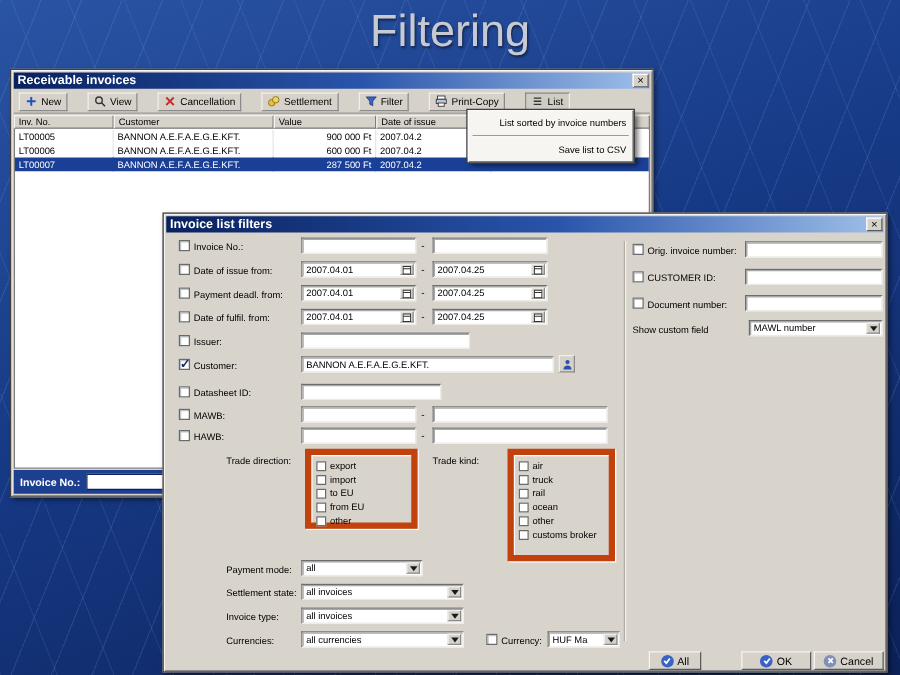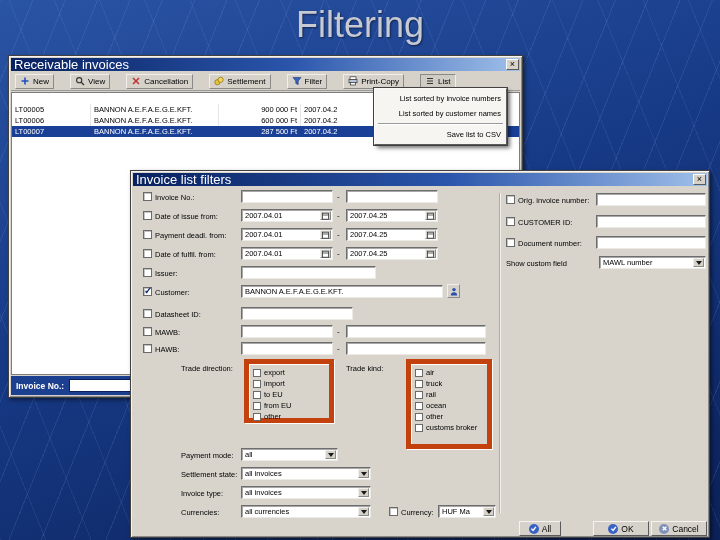--- a/index.html
+++ b/index.html
@@ -15,21 +15,21 @@
   }
   .slide-title{position:absolute;top:4px;left:0;width:100%;text-align:center;
     font-size:36px;color:#c7cad3;text-shadow:1px 1px 2px rgba(0,0,0,.5);}
 
   
   .window{position:absolute;background:#d6d2ca;border:1px solid #404040;
     box-shadow:inset 1px 1px 0 #f5f4f0, inset -1px -1px 0 #8a8a8a, 2px 2px 4px rgba(0,0,0,.5);}
   .titlebar{position:absolute;left:2px;right:2px;top:2px;height:13px;
     background:linear-gradient(90deg,#08215f 0%,#2a55ab 55%,#9fc0ea 100%);
     display:flex;align-items:center;padding:0 1px 0 3px;}
-  .titlebar .ttext{flex:1;color:#fff;font-weight:normal;font-size:13px;white-space:nowrap;overflow:hidden;}
+  .titlebar .ttext{flex:1;color:#fff;font-weight:bold;font-size:10px;white-space:nowrap;overflow:hidden;}
   .xbtn{width:13px;height:11px;background:#d6d2ca;border:1px solid;border-color:#fff #5a5a5a #5a5a5a #fff;
     font-size:9px;line-height:9px;text-align:center;color:#000;}
   .xbtn::before{content:"\00D7";}
 
   
   .win-invoices{left:8px;top:55px;width:515px;height:343px;z-index:1;}
   .tbar{position:absolute;left:2px;top:16px;right:2px;height:19px;background:#d6d2ca;
     border-bottom:1px solid #9a9a9a;display:flex;align-items:center;gap:16px;padding:0 4px;}
   .tbtn{height:15px;display:flex;align-items:center;gap:3px;padding:0 4px;font-size:8px;
     background:#d6d2ca;border:1px solid;border-color:#f0efeb #8a8a8a #8a8a8a #f0efeb;white-space:nowrap;}
@@ -141,20 +141,27 @@
       <div class="tbtn pressed">
         <span class="ticon"><svg width="10" height="10" viewBox="0 0 10 10">
               <path d="M2 2.5h6M2 5h6M2 7.5h6" stroke="#333" stroke-width="1.1"></path>
             </svg></span>
         <span>List</span>
       </div>
     </div>
 
     <div class="clientw"></div>
 
+    <div class="thead">
+      <span class="thcell" style="width:80px">Inv. No.</span>
+      <span class="thcell" style="width:128px">Customer</span>
+      <span class="thcell" style="width:82px">Value</span>
+      <span class="thcell" style="width:92px">Date of issue</span>
+      <span class="thcell" style="flex:1"></span>
+    </div>
 
     <div class="trow" style="top:48px">
       <span class="c" style="width:79px">LT00005</span>
       <span class="c" style="width:128px">BANNON A.E.F.A.E.G.E.KFT.</span>
       <span class="c num" style="width:82px">900 000 Ft</span>
       <span class="c" style="width:92px">2007.04.2</span>
     </div>
     <div class="trow" style="top:59px">
       <span class="c" style="width:79px">LT00006</span>
       <span class="c" style="width:128px">BANNON A.E.F.A.E.G.E.KFT.</span>
@@ -169,21 +176,20 @@
     </div>
 
     <div class="statusw">
       <span class="slabel">Invoice No.:</span>
       <div class="sfield"></div>
     </div>
   </div>
 
   <div class="menu">
     <div class="menu-item">List sorted by invoice numbers</div>
-    <div class="menu-item">List sorted by customer names</div>
     <div class="menu-sep"></div>
     <div class="menu-item">Save list to CSV</div>
   </div>
 
   <div class="window dlg">
     <div class="titlebar">
       <span class="ttext">Invoice list filters</span>
       <span class="xbtn"></span>
     </div>
 

